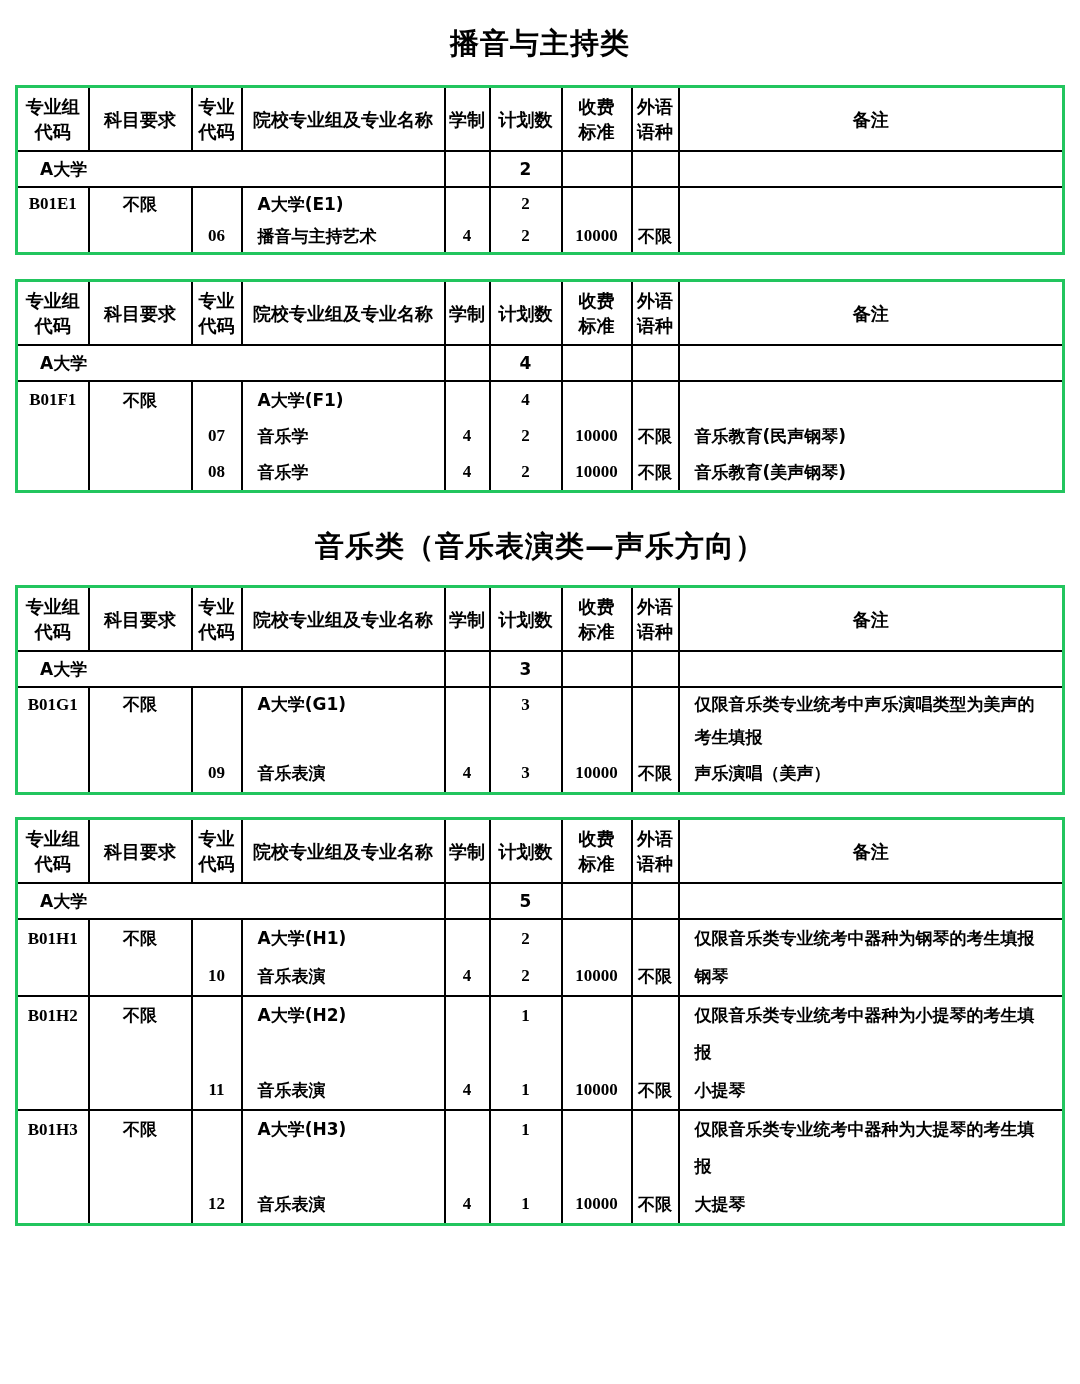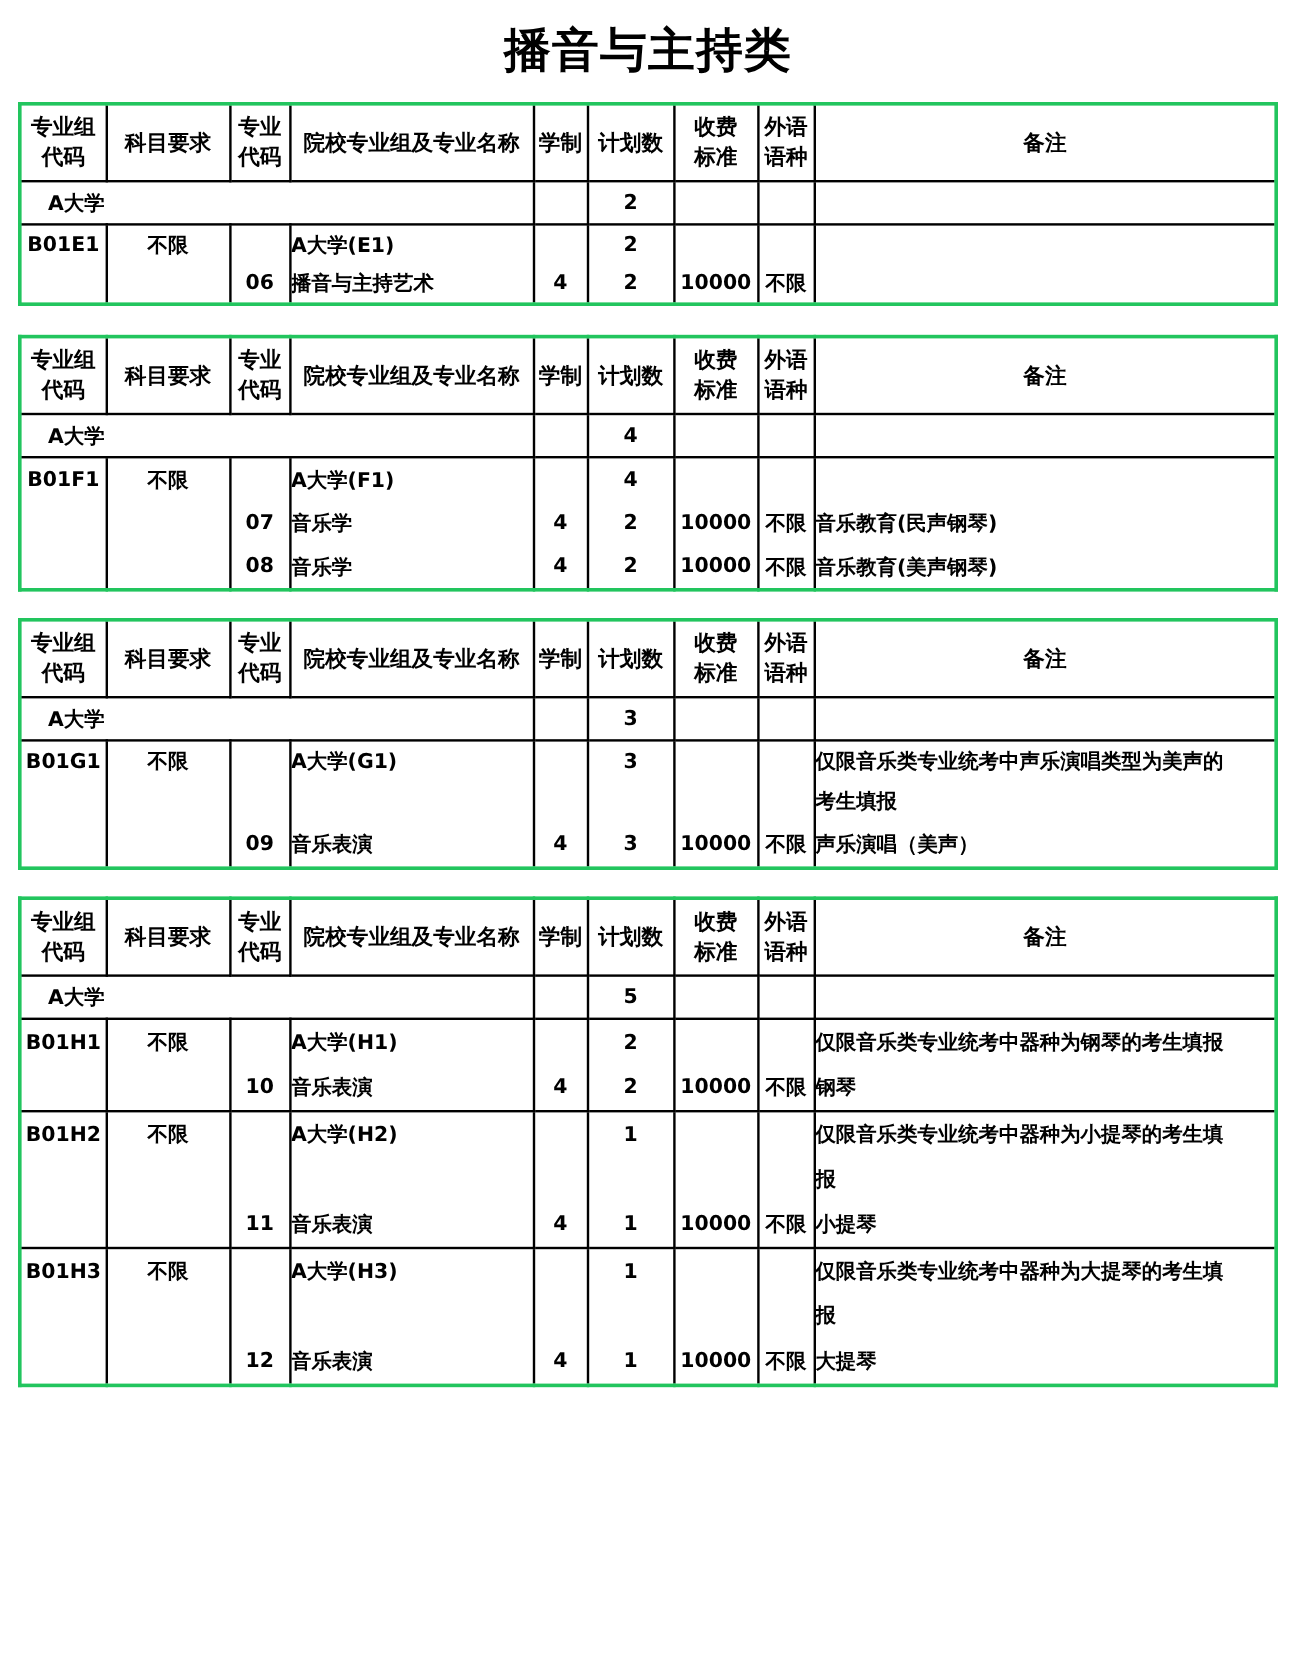--- a/index.html
+++ b/index.html
@@ -2,21 +2,21 @@
 <html><head>
 <meta charset="utf-8">
 <style>
   html,body{margin:0;padding:0;}
   body{
     width:1080px;height:1384px;background:#ffffff;overflow:hidden;
     font-family:"DejaVu Sans","Liberation Sans",sans-serif;
     font-weight:bold;color:#000;
   }
   .sec-title{
-    text-align:center;font-size:39px;line-height:34px;font-weight:bold;
+    text-align:center;font-size:29px;line-height:34px;font-weight:bold;
     letter-spacing:1px;
   }
   .t1{margin-top:26px;}
   .t2{margin-top:40px;}
   .t3{margin-top:36px;}
   .t4{margin-top:38px;}
   table.plan{
     border-collapse:collapse;table-layout:fixed;
     width:1047px;margin-left:15px;border:3px solid #22c55e;
   }
@@ -29,22 +29,22 @@
   }
   th{
     height:62px;vertical-align:middle;text-align:center;
     font-size:18px;line-height:25px;
   }
   tr.summary td{height:34px;vertical-align:middle;}
   tr.group td{vertical-align:top;}
   .al{text-align:left;padding-left:22px;}
   .ctr{text-align:center;}
   .ln{display:flex;align-items:center;white-space:nowrap;}
-  .c{justify-content:center;}
-  .l{padding-left:0;}
+  .c{justify-content:center;font-family:Liberation Serif, serif;}
+  .l{padding-left:15px;}
   .num{color:#000000;}
   .h32{height:32px;}
   .h33{height:33px;}
   .h36{height:36px;}
   .h37{height:37px;}
   .h38{height:38px;}
 </style>
 </head>
 <body>
 
@@ -217,20 +217,21 @@
         <div class="ln h36"></div>
         <div class="ln h36 l">音乐教育(民声钢琴)</div>
         <div class="ln h36 l">音乐教育(美声钢琴)</div>
       </td>
     </tr>
   </tbody>
     </table>
 </div>
 
 <div>
+  <div class="sec-title t3">音乐类（音乐表演类—声乐方向）</div>
   <table class="plan m3">
     <colgroup>
       <col style="width:72px">
         <col style="width:103px">
         <col style="width:50px">
         <col style="width:203px">
       <col style="width:45px">
         <col style="width:72px">
         <col style="width:70px">
         <col style="width:47px">

